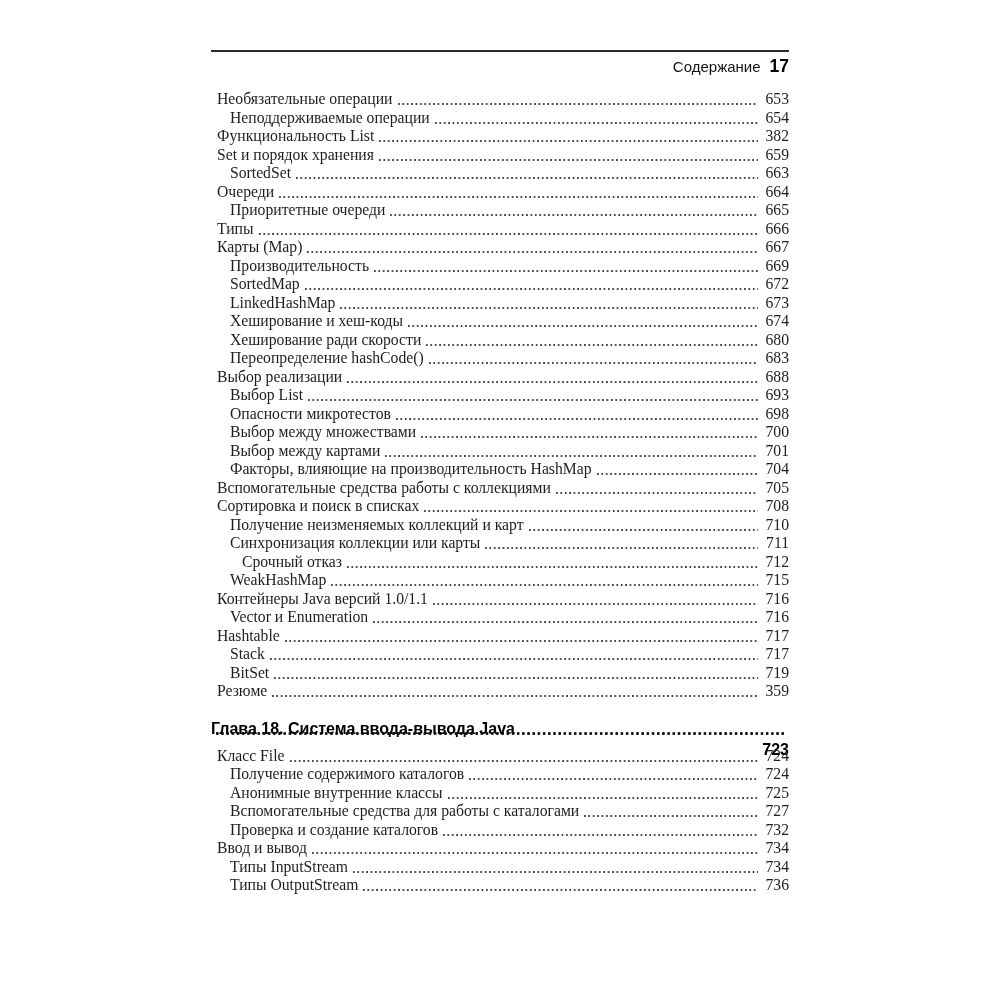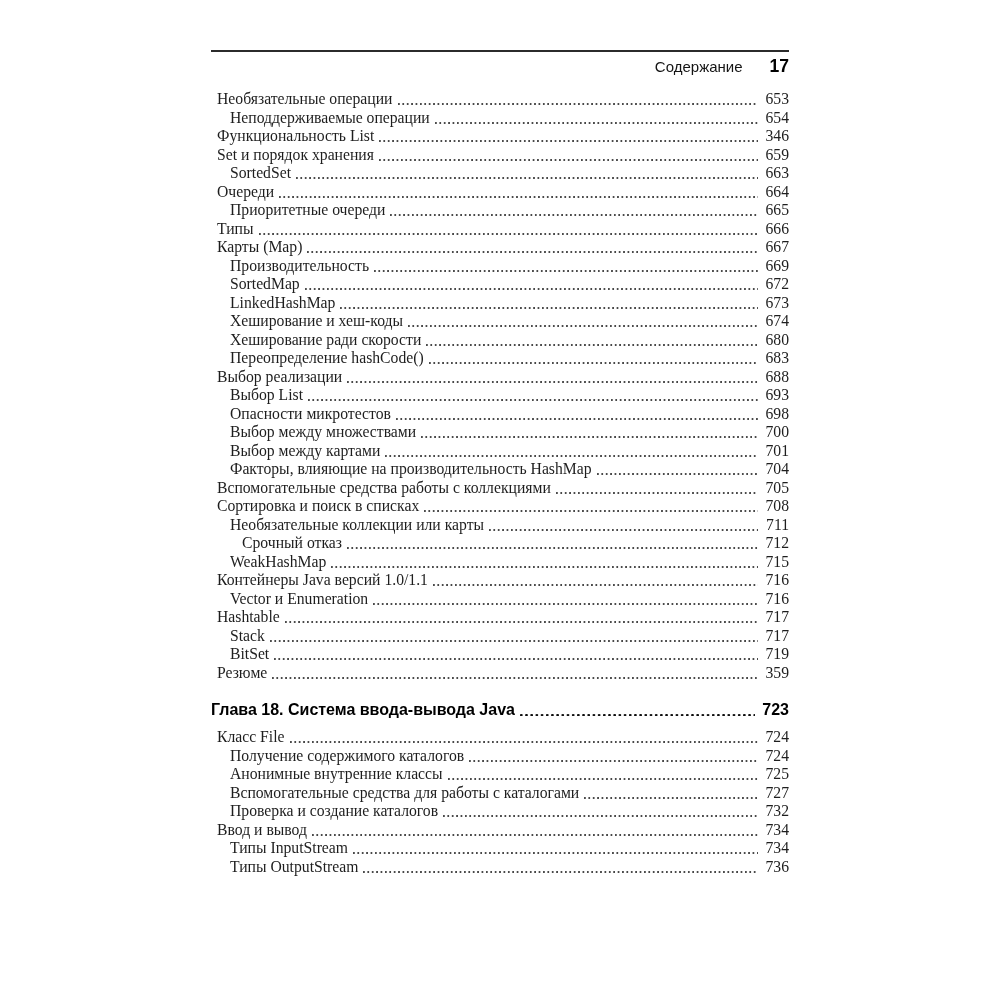--- a/index.html
+++ b/index.html
@@ -11,40 +11,40 @@
     font-family: "Liberation Serif", serif;
     color: #1e1e1e;
     overflow: hidden;
   }
   .content { position: absolute; left: 211px; top: 0; width: 578px; height: 100%; }
 
   .header-rule { position: absolute; top: 50px; left: 0; width: 100%; height: 1.5px; background: #2b2b2b; }
 
   .running-head {
     position: absolute; top: 56px; left: 0; right: 0;
-    display: flex; justify-content: flex-end; align-items: baseline; gap: 27px;
+    display: flex; justify-content: flex-end; align-items: baseline; gap: 9px;
     font-family: "Liberation Sans", sans-serif;
   }
   .rh-title { font-size: 15px; color: #141414; }
   .rh-page  { font-size: 17.5px; font-weight: bold; color: #000000; }
 
   .toc { position: absolute; top: 90px; left: 0; right: 0; }
 
   .row { display: flex; height: 18.5px; line-height: 18.5px; font-size: 15.7px; }
   .row .label { white-space: nowrap; }
   .row.lv1 { padding-left: 6px; }
   .row.lv2 { padding-left: 19px; }
   .row.lv3 { padding-left: 31px; }
 
   .row.row-chapter {
     margin-top: 17px; margin-bottom: 8px;
     height: 21px; line-height: 21px;
     padding-left: 0;
     font-family: "Liberation Sans", sans-serif;
-    font-weight: bold; font-size: 16px; color: #000000;
+    font-weight: bold; font-size: 16px; color: #000000; flex-direction: column;
   }
 
   .leader { flex: 1; position: relative; margin-left: 5px; margin-right: 4px; }
   .leader::after {
     content: "";
     position: absolute; left: 0; right: 0; bottom: 3.2px; height: 2.2px;
     background-image: radial-gradient(circle at 1.1px 1.1px, #474747 0.85px, transparent 1.15px);
     background-size: 4.4px 2.2px;
     background-repeat: repeat-x;
   }
@@ -74,21 +74,21 @@
     <span class="pnum">653</span>
   </div>
         <div class="row lv2">
     <span class="label">Неподдерживаемые операции</span>
     <span class="leader"></span>
     <span class="pnum">654</span>
   </div>
         <div class="row lv1">
     <span class="label">Функциональность List</span>
     <span class="leader"></span>
-    <span class="pnum">346</span>
+    <span class="pnum">382</span>
   </div>
         <div class="row lv1">
     <span class="label">Set и порядок хранения</span>
     <span class="leader"></span>
     <span class="pnum">659</span>
   </div>
         <div class="row lv2">
     <span class="label">SortedSet</span>
     <span class="leader"></span>
     <span class="pnum">663</span>
@@ -177,21 +177,26 @@
     <span class="label">Вспомогательные средства работы с коллекциями</span>
     <span class="leader"></span>
     <span class="pnum">705</span>
   </div>
         <div class="row lv1">
     <span class="label">Сортировка и поиск в списках</span>
     <span class="leader"></span>
     <span class="pnum">708</span>
   </div>
         <div class="row lv2">
-    <span class="label">Необязательные коллекции или карты</span>
+    <span class="label">Получение неизменяемых коллекций и карт</span>
+    <span class="leader"></span>
+    <span class="pnum">710</span>
+  </div>
+        <div class="row lv2">
+    <span class="label">Синхронизация коллекции или карты</span>
     <span class="leader"></span>
     <span class="pnum">711</span>
   </div>
         <div class="row lv3">
     <span class="label">Срочный отказ</span>
     <span class="leader"></span>
     <span class="pnum">712</span>
   </div>
         <div class="row lv2">
     <span class="label">WeakHashMap</span>

